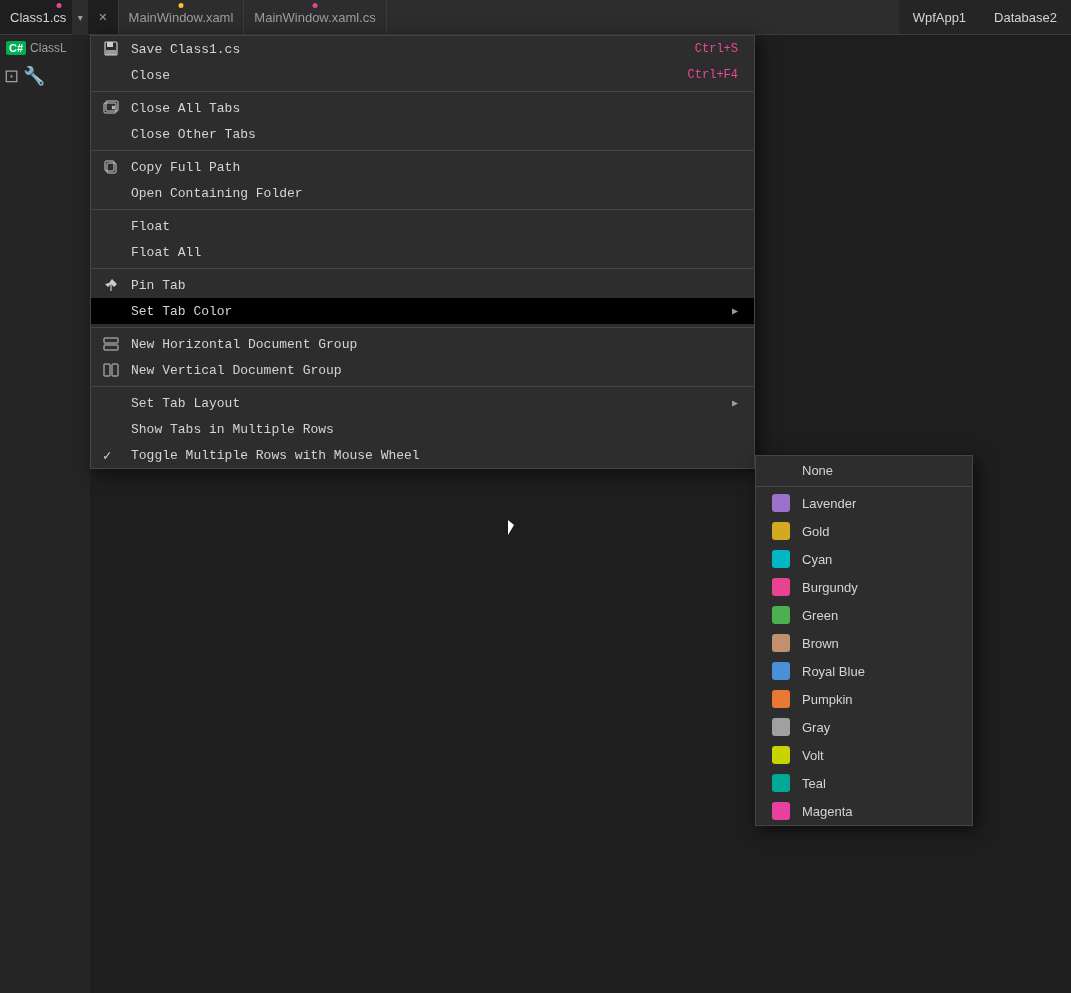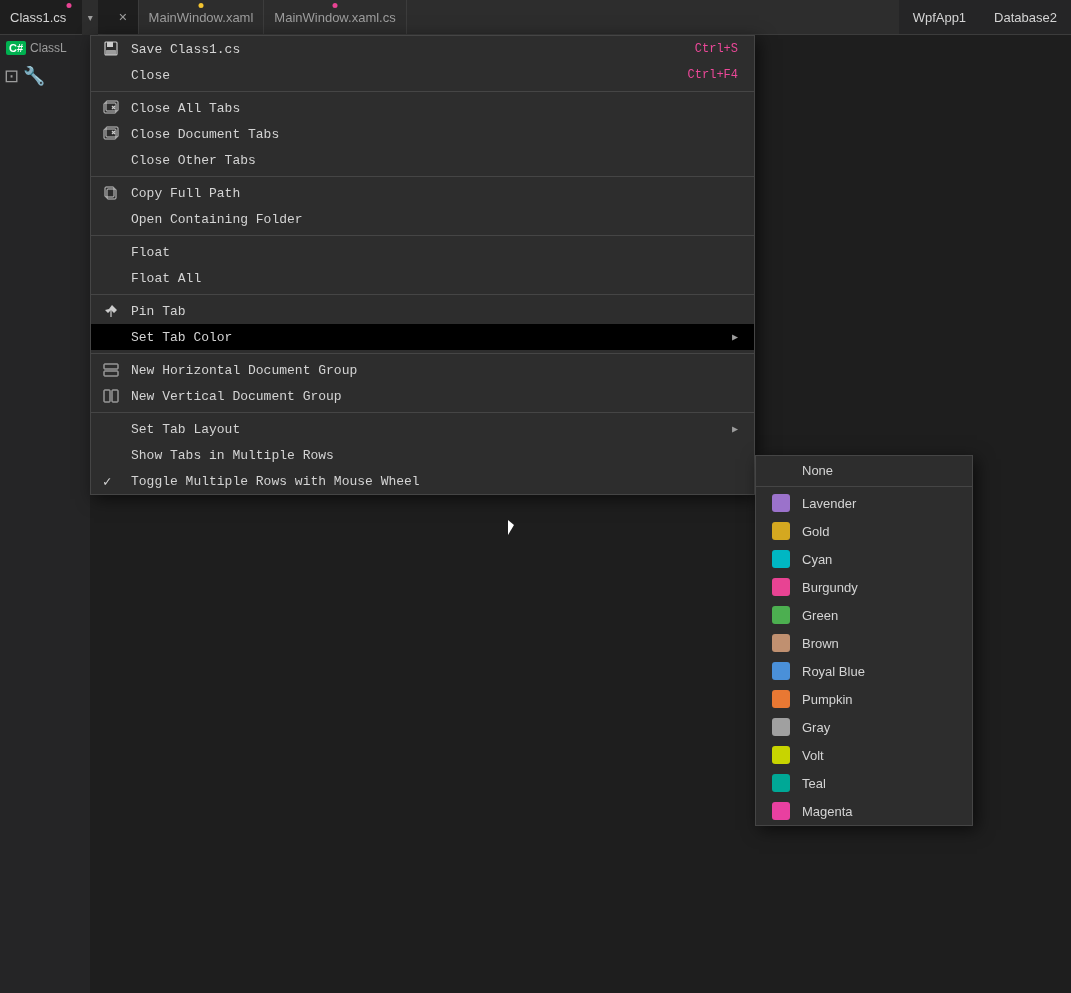--- a/index.html
+++ b/index.html
@@ -25,21 +25,21 @@
     .tab {
       display: flex;
       align-items: center;
       padding: 0 10px;
       background: #2d2d2d;
       color: #9d9d9d;
       border-right: 1px solid #3c3c3c;
       white-space: nowrap;
       cursor: pointer;
       position: relative;
-      gap: 16px;
+      gap: 6px;
     }
     .tab.active {
       background: #1e1e1e;
       color: #d4d4d4;
     }
     .tab-arrow {
       width: 16px;
       height: 35px;
       display: flex;
       align-items: center;
@@ -262,31 +262,20 @@
       <svg width="16" height="16" viewBox="0 0 16 16">
         <rect x="1" y="3" width="12" height="10" rx="1" fill="none" stroke="#ccc" stroke-width="1"></rect>
         <rect x="3" y="1" width="12" height="10" rx="1" fill="none" stroke="#ccc" stroke-width="1"></rect>
         <line x1="9" y1="6" x2="12" y2="9" stroke="#ccc" stroke-width="1.2"></line>
         <line x1="12" y1="6" x2="9" y2="9" stroke="#ccc" stroke-width="1.2"></line>
       </svg>
     </span>
     <span>Close All Tabs</span>
   </div>
 
-  <div class="menu-item">
-    <span class="icon">
-      <svg width="16" height="16" viewBox="0 0 16 16">
-        <rect x="1" y="3" width="12" height="10" rx="1" fill="none" stroke="#ccc" stroke-width="1"></rect>
-        <rect x="3" y="1" width="12" height="10" rx="1" fill="none" stroke="#ccc" stroke-width="1"></rect>
-        <line x1="9" y1="5" x2="12" y2="8" stroke="#ccc" stroke-width="1.2"></line>
-        <line x1="12" y1="5" x2="9" y2="8" stroke="#ccc" stroke-width="1.2"></line>
-      </svg>
-    </span>
-    <span>Close Document Tabs</span>
-  </div>
 
   <div class="menu-item">
     <span>Close Other Tabs</span>
   </div>
 
 
   <div class="menu-separator"></div>
 
   <div class="menu-item">
     <span class="icon">

